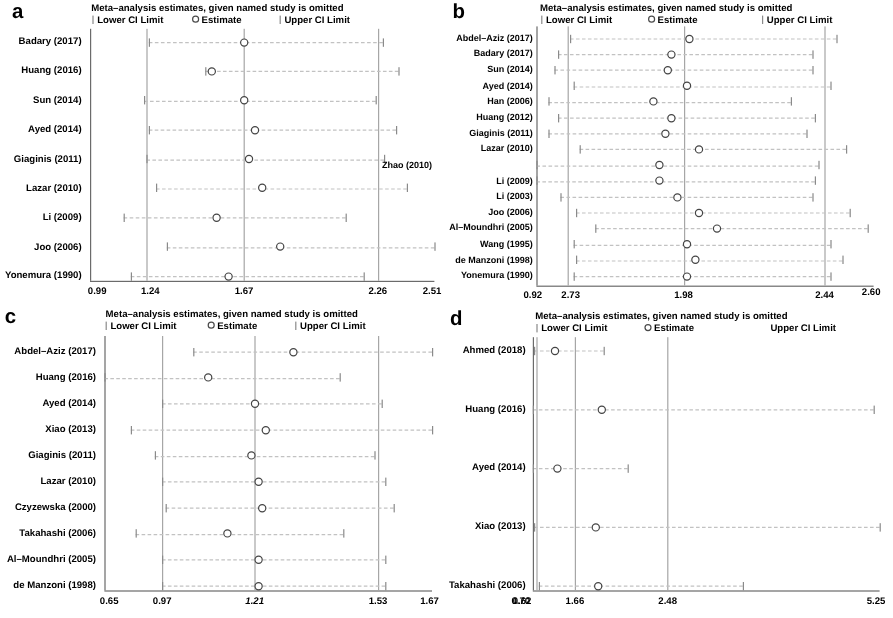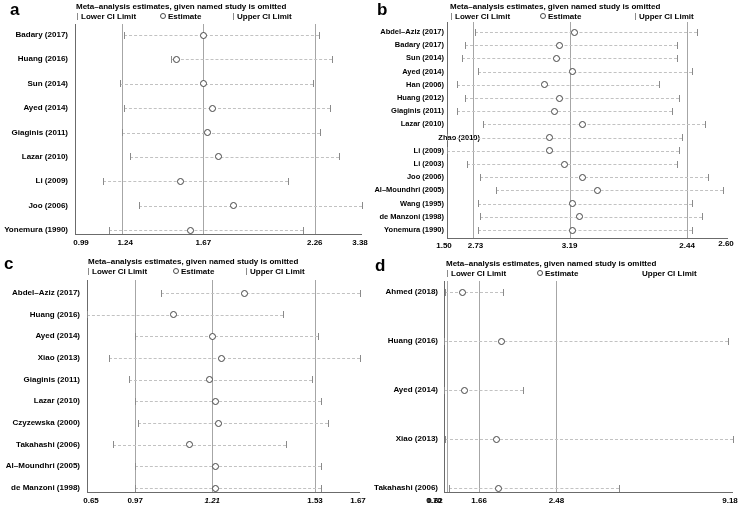--- a/index.html
+++ b/index.html
@@ -97,21 +97,21 @@
       <div class="est-circle" style="left: 230.105px; top: 202.125px;"></div>
       <div class="study-label" style="left: 0px; top: 225px; width: 68px; font-size: 8px;">Yonemura (1990)</div>
       <div class="ci-line" style="left: 108.987px; top: 230px; width: 194.48px;"></div>
       <div class="ci-tick" style="left: 109px; top: 226.5px;"></div>
       <div class="ci-tick" style="left: 303px; top: 226.5px;"></div>
       <div class="est-circle" style="left: 186.678px; top: 226.5px;"></div>
       <div class="axis-num" style="left: 81px; top: 238px;">0.99</div>
       <div class="axis-num" style="left: 125.204px; top: 238px;">1.24</div>
       <div class="axis-num" style="left: 203.395px; top: 238px;">1.67</div>
       <div class="axis-num" style="left: 314.796px; top: 238px;">2.26</div>
-      <div class="axis-num" style="left: 360px; top: 238px;">3.38</div>
+      <div class="axis-num" style="left: 360px; top: 238px;">2.51</div>
       <div class="vaxis" style="left: 447px; top: 22px; height: 216px;"></div>
       <div class="haxis" style="left: 447px; top: 238px; width: 281px;"></div>
       <div class="vref" style="left: 473px; top: 22px; height: 216px;"></div>
       <div class="vref" style="left: 570px; top: 22px; height: 216px;"></div>
       <div class="vref" style="left: 687px; top: 22px; height: 216px;"></div>
       <div class="study-label" style="left: 0px; top: 27px; width: 444px; font-size: 7.5px;">Abdel–Aziz (2017)</div>
       <div class="ci-line" style="left: 475.1px; top: 32px; width: 222.245px;"></div>
       <div class="ci-tick" style="left: 475px; top: 28.5px;"></div>
       <div class="ci-tick" style="left: 697px; top: 28.5px;"></div>
       <div class="est-circle" style="left: 571.227px; top: 28.5px;"></div>
@@ -143,21 +143,21 @@
       <div class="study-label" style="left: 0px; top: 106.2px; width: 444px; font-size: 7.5px;">Giaginis (2011)</div>
       <div class="ci-line" style="left: 457.218px; top: 111.2px; width: 214.582px;"></div>
       <div class="ci-tick" style="left: 457px; top: 107.7px;"></div>
       <div class="ci-tick" style="left: 672px; top: 107.7px;"></div>
       <div class="est-circle" style="left: 550.791px; top: 107.7px;"></div>
       <div class="study-label" style="left: 0px; top: 119.4px; width: 444px; font-size: 7.5px;">Lazar (2010)</div>
       <div class="ci-line" style="left: 482.764px; top: 124.4px; width: 222.245px;"></div>
       <div class="ci-tick" style="left: 483px; top: 120.9px;"></div>
       <div class="ci-tick" style="left: 705px; top: 120.9px;"></div>
       <div class="est-circle" style="left: 578.891px; top: 120.9px;"></div>
-      <div class="study-label" style="left: 0px; top: 132.6px; width: 480px; font-size: 7.5px;">Zhao (2010)</div>
+      <div class="study-label" style="left: 0px; top: 132.6px; width: 360px; font-size: 7.5px;">Zhao (2010)</div>
       <div class="ci-line" style="left: 447px; top: 137.6px; width: 235.018px;"></div>
       <div class="ci-tick" style="left: 447px; top: 134.1px;"></div>
       <div class="ci-tick" style="left: 682px; top: 134.1px;"></div>
       <div class="est-circle" style="left: 545.682px; top: 134.1px;"></div>
       <div class="study-label" style="left: 0px; top: 145.8px; width: 444px; font-size: 7.5px;">Li (2009)</div>
       <div class="ci-line" style="left: 447px; top: 150.8px; width: 232.464px;"></div>
       <div class="ci-tick" style="left: 447px; top: 147.3px;"></div>
       <div class="ci-tick" style="left: 679px; top: 147.3px;"></div>
       <div class="est-circle" style="left: 545.682px; top: 147.3px;"></div>
       <div class="study-label" style="left: 0px; top: 159px; width: 444px; font-size: 7.5px;">Li (2003)</div>
@@ -183,23 +183,23 @@
       <div class="study-label" style="left: 0px; top: 211.8px; width: 444px; font-size: 7.5px;">de Manzoni (1998)</div>
       <div class="ci-line" style="left: 480.209px; top: 216.8px; width: 222.245px;"></div>
       <div class="ci-tick" style="left: 480px; top: 213.3px;"></div>
       <div class="ci-tick" style="left: 702px; top: 213.3px;"></div>
       <div class="est-circle" style="left: 576.336px; top: 213.3px;"></div>
       <div class="study-label" style="left: 0px; top: 225px; width: 444px; font-size: 7.5px;">Yonemura (1990)</div>
       <div class="ci-line" style="left: 477.655px; top: 230px; width: 214.582px;"></div>
       <div class="ci-tick" style="left: 478px; top: 226.5px;"></div>
       <div class="ci-tick" style="left: 692px; top: 226.5px;"></div>
       <div class="est-circle" style="left: 568.673px; top: 226.5px;"></div>
-      <div class="axis-num" style="left: 444px; top: 241px;">1.50</div>
+      <div class="axis-num" style="left: 444px; top: 241px;">0.92</div>
       <div class="axis-num" style="left: 475.545px; top: 241px;">2.73</div>
-      <div class="axis-num" style="left: 569.618px; top: 241px;">3.19</div>
+      <div class="axis-num" style="left: 569.618px; top: 241px;">1.98</div>
       <div class="axis-num" style="left: 687.127px; top: 241px;">2.44</div>
       <div class="axis-num" style="left: 726px; top: 239px;">2.60</div>
       <div class="vaxis" style="left: 87px; top: 280px; height: 212px;"></div>
       <div class="haxis" style="left: 87px; top: 492px; width: 273px;"></div>
       <div class="vref" style="left: 135px; top: 280px; height: 212px;"></div>
       <div class="vref" style="left: 212px; top: 280px; height: 212px;"></div>
       <div class="vref" style="left: 315px; top: 280px; height: 212px;"></div>
       <div class="study-label" style="left: 0px; top: 288px; width: 80px; font-size: 8px;">Abdel–Aziz (2017)</div>
       <div class="ci-line" style="left: 160.871px; top: 293px; width: 199.129px;"></div>
       <div class="ci-tick" style="left: 161px; top: 289.5px;"></div>
@@ -282,15 +282,15 @@
       <div class="est-circle" style="left: 493.168px; top: 435.5px;"></div>
       <div class="study-label" style="left: 0px; top: 483px; width: 438px; font-size: 8px;">Takahashi (2006)</div>
       <div class="ci-line" style="left: 449.402px; top: 488px; width: 169.484px;"></div>
       <div class="ci-tick" style="left: 449px; top: 484.5px;"></div>
       <div class="ci-tick" style="left: 619px; top: 484.5px;"></div>
       <div class="est-circle" style="left: 494.856px; top: 484.5px;"></div>
       <div class="axis-num" style="left: 435px; top: 496px;">0.62</div>
       <div class="axis-num" style="left: 434px; top: 496px;">0.70</div>
       <div class="axis-num" style="left: 479.112px; top: 496px;">1.66</div>
       <div class="axis-num" style="left: 556.426px; top: 496px;">2.48</div>
-      <div class="axis-num" style="left: 730px; top: 496px;">9.18</div>
+      <div class="axis-num" style="left: 730px; top: 496px;">5.25</div>
     </div>
 </div>
 
 </body></html>

